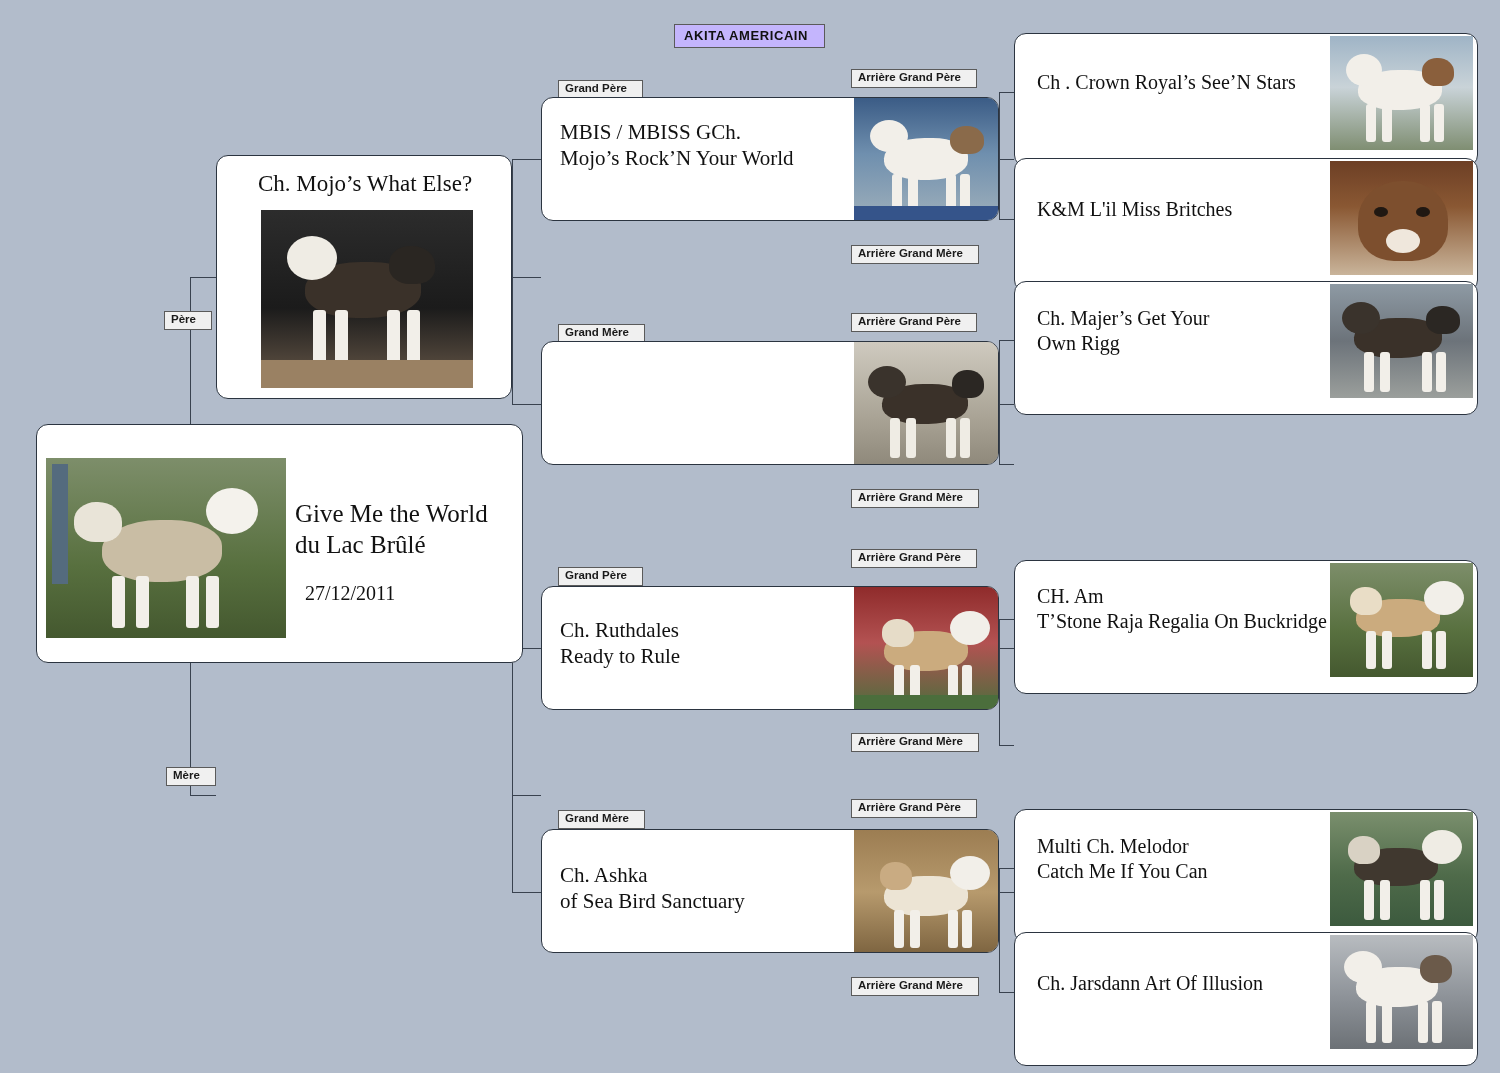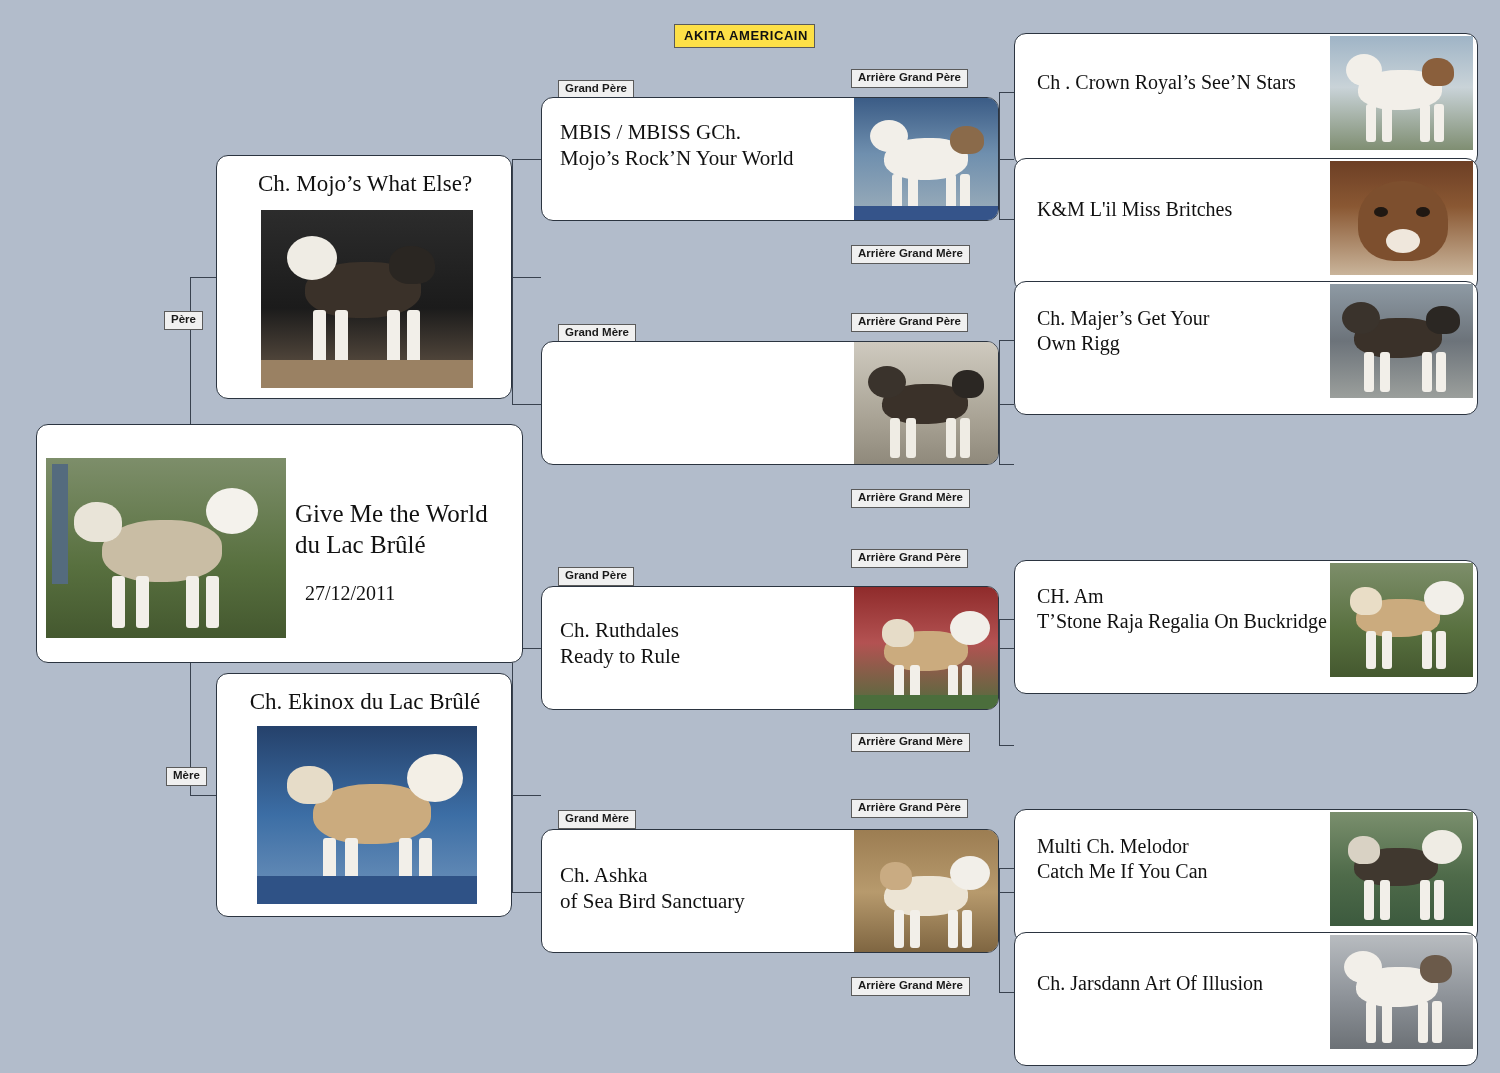--- a/index.html
+++ b/index.html
@@ -53,38 +53,38 @@
   }
 
   
   .tag {
     position: absolute;
     background: #f0f0f0;
     border: 1px solid #5a5a5a;
     font-size: 11.5px;
     font-weight: bold;
     color: #1a1a1a;
-    padding: 2px 6px 3px 6px;
+    padding: 2px 15px 3px 6px;
     font-family: "Liberation Sans", sans-serif;
     white-space: nowrap;
     line-height: 1;
   }
 
   
   #title {
     position: absolute;
     left: 674px;
     top: 24px;
-    background: #fde047;
+    background: #c4b5fd;
     border: 1px solid #5a5a5a;
     font-size: 13px;
     font-weight: bold;
     letter-spacing: .6px;
     color: #111;
-    padding: 4px 6px 5px 9px;
+    padding: 4px 16px 5px 9px;
     line-height: 1;
   }
 
   
   #subject {
     left: 36px; top: 424px; width: 487px; height: 239px;
   }
   #subject .name {
     left: 258px; top: 73px;
     font-size: 25px;
@@ -276,35 +276,20 @@
         <div class="tail" style="left:26px;top:26px;width:50px;height:44px;background:#efece4;"></div>
         <div class="leg" style="left:52px;top:100px;width:13px;height:56px;"></div>
         <div class="leg" style="left:74px;top:100px;width:13px;height:56px;"></div>
         <div class="leg" style="left:126px;top:100px;width:13px;height:56px;"></div>
         <div class="leg" style="left:146px;top:100px;width:13px;height:56px;"></div>
         <div class="leg" style="left:0;top:150px;width:212px;height:28px;background:#9a8163;border-radius:0;"></div>
       </div>
     </div>
   </div>
 
-  <div class="card gen1" id="mere">
-    <div class="name">Ch. Ekinox du Lac Brûlé</div>
-    <div class="photo">
-      <div class="ph-inner dog-blue">
-        <div class="body fawn" style="left:56px;top:58px;width:118px;height:60px;"></div>
-        <div class="head" style="left:30px;top:40px;width:46px;height:38px;background:#e6dcc8;"></div>
-        <div class="tail" style="left:150px;top:28px;width:56px;height:48px;background:#f3efe6;"></div>
-        <div class="leg" style="left:66px;top:112px;width:13px;height:56px;"></div>
-        <div class="leg" style="left:88px;top:112px;width:13px;height:56px;"></div>
-        <div class="leg" style="left:142px;top:112px;width:13px;height:56px;"></div>
-        <div class="leg" style="left:162px;top:112px;width:13px;height:56px;"></div>
-        <div class="leg" style="left:0;top:150px;width:220px;height:28px;background:#2f5286;border-radius:0;"></div>
-      </div>
-    </div>
-  </div>
 
   <div class="card gen2" id="gp1">
     <div class="name">MBIS / MBISS GCh.
 Mojo’s Rock’N Your World</div>
     <div class="photo">
       <div class="ph-inner dog-ring">
         <div class="body pinto" style="left:30px;top:40px;width:84px;height:42px;"></div>
         <div class="head" style="left:96px;top:28px;width:34px;height:28px;background:#8a6a4a;"></div>
         <div class="tail" style="left:16px;top:22px;width:38px;height:32px;"></div>
         <div class="leg" style="left:38px;top:76px;width:10px;height:40px;"></div>

